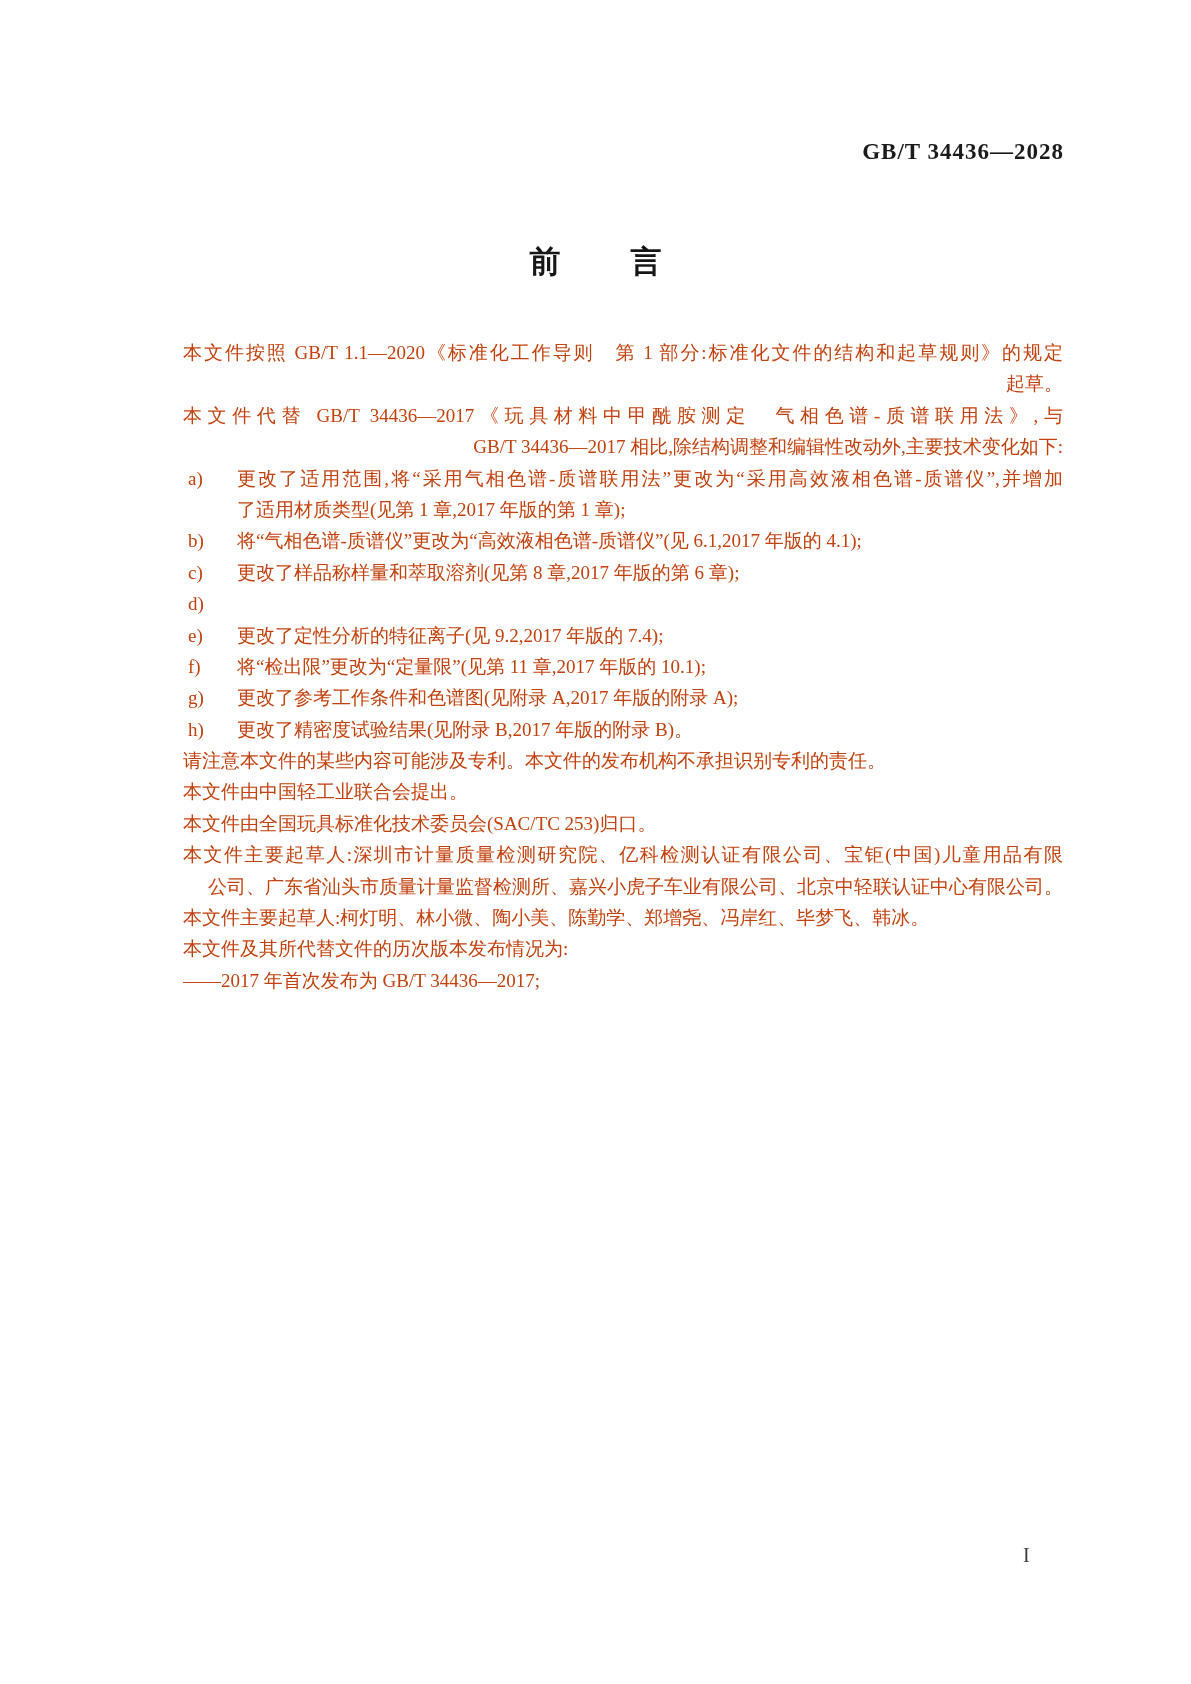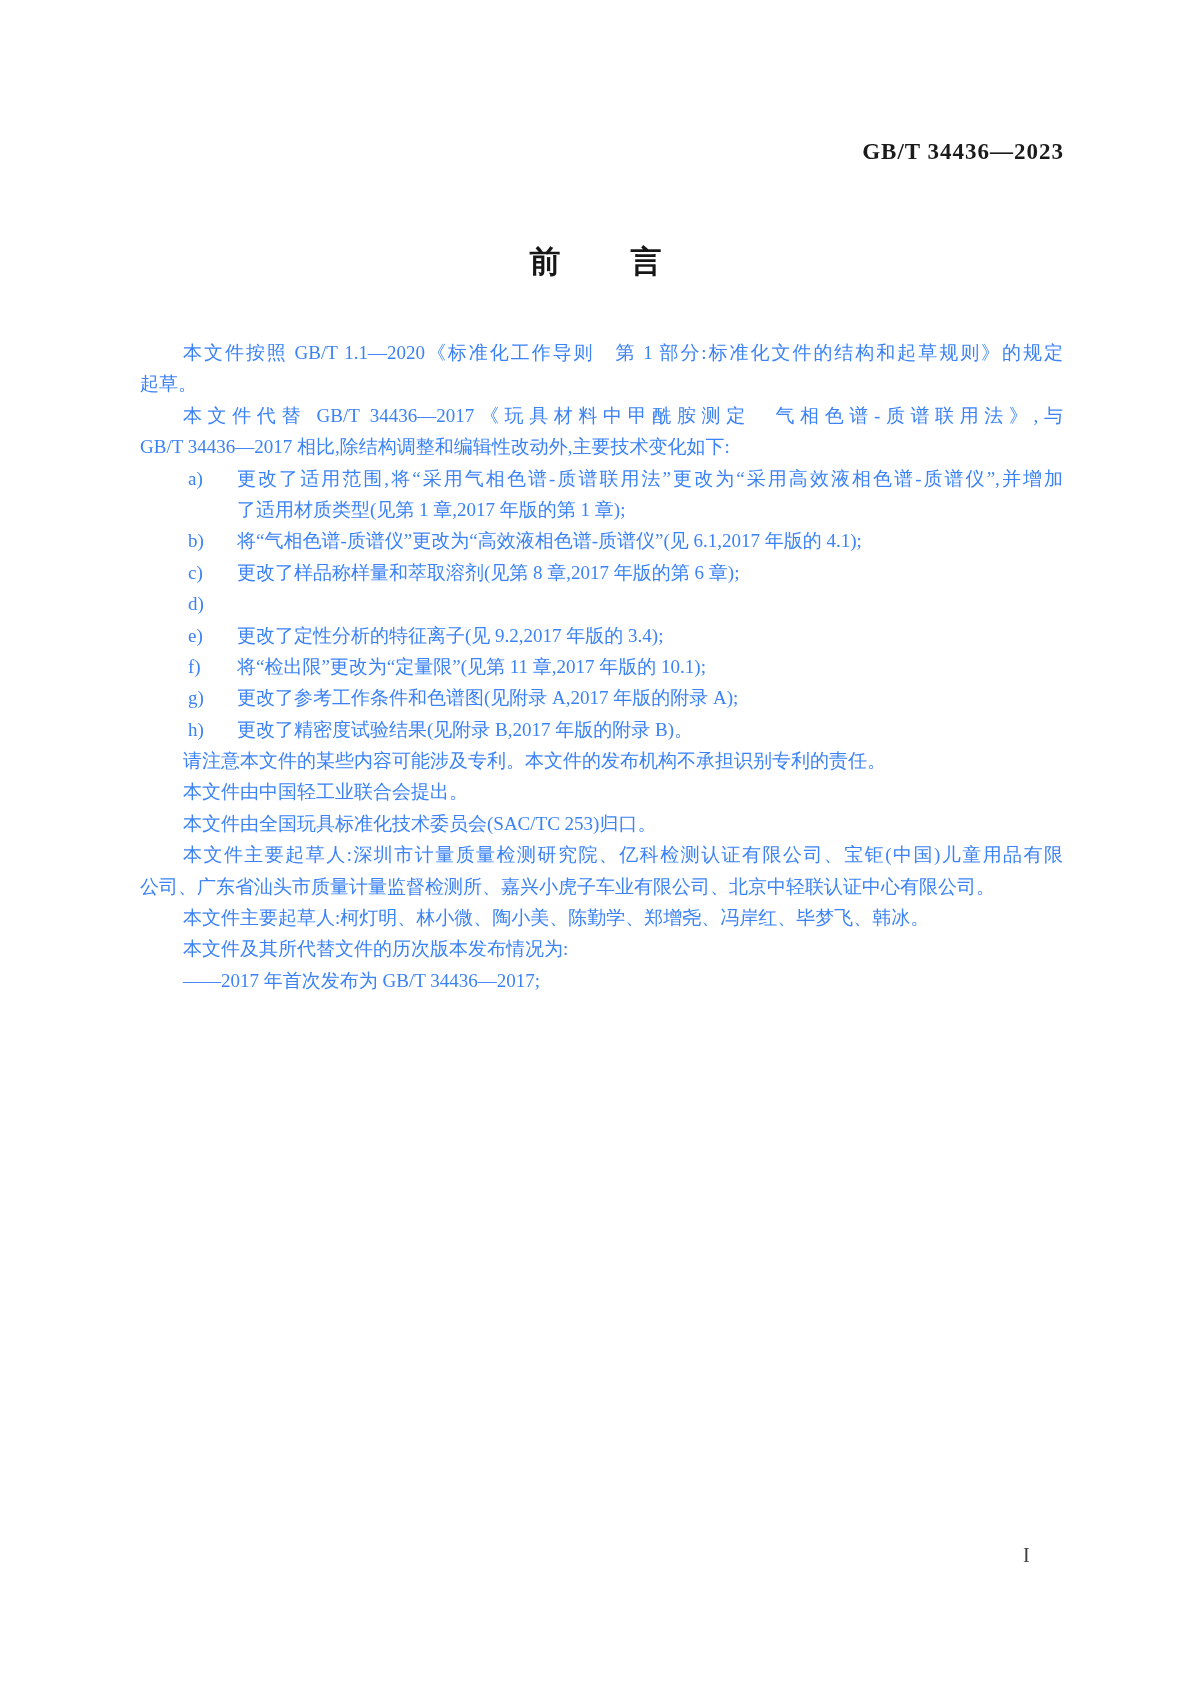--- a/index.html
+++ b/index.html
@@ -38,34 +38,34 @@
     font-weight: 700;
     font-size: 31px;
     color: #161616;
   }
   .foreword-body {
     position: absolute;
     left: 140px;
     top: 337px;
     width: 923px;
     font-size: 19px;
-    color: #3b82f6;
+    color: #c2410c;
   }
   .line {
     height: 31.4px;
     line-height: 31.4px;
     white-space: nowrap;
   }
   .line.justify {
     white-space: normal;
     text-align: justify;
     text-align-last: justify;
   }
   .indent-first { text-indent: 43px; }
-  .indent-none  { text-indent: 0; }
+  .indent-none  { text-indent: 0; text-align: right; }
   .indent-dash  { padding-left: 43px; }
   .indent-list  { padding-left: 97px; position: relative; }
   .indent-list .marker {
     position: absolute;
     left: 48px;
     top: 0;
     text-indent: 0;
   }
   .indent-cont  { padding-left: 97px; }
   .page-num {
@@ -74,38 +74,38 @@
     top: 1544px;
     font-size: 20px;
     color: #3d3d3d;
   }
 </style>
 </head>
 <body>
 
 <div class="page">
 
-  <div class="doc-number">GB/T 34436—2023</div>
+  <div class="doc-number">GB/T 34436—2028</div>
 
   <div class="doc-title">
     <span>前</span>
     <span>言</span>
   </div>
 
   <div class="foreword-body">
       <div class="line indent-first justify"><span>本文件按照 GB/T 1.1—2020《标准化工作导则　第 1 部分:标准化文件的结构和起草规则》的规定</span></div>
       <div class="line indent-none"><span>起草。</span></div>
       <div class="line indent-first justify"><span>本文件代替 GB/T 34436—2017《玩具材料中甲酰胺测定　气相色谱-质谱联用法》,与</span></div>
       <div class="line indent-none"><span>GB/T 34436—2017 相比,除结构调整和编辑性改动外,主要技术变化如下:</span></div>
       <div class="line indent-list justify"><span class="marker">a)</span><span>更改了适用范围,将“采用气相色谱-质谱联用法”更改为“采用高效液相色谱-质谱仪”,并增加</span></div>
       <div class="line indent-cont"><span>了适用材质类型(见第 1 章,2017 年版的第 1 章);</span></div>
       <div class="line indent-list"><span class="marker">b)</span><span>将“气相色谱-质谱仪”更改为“高效液相色谱-质谱仪”(见 6.1,2017 年版的 4.1);</span></div>
       <div class="line indent-list"><span class="marker">c)</span><span>更改了样品称样量和萃取溶剂(见第 8 章,2017 年版的第 6 章);</span></div>
       <div class="line indent-list"><span class="marker">d)</span></div>
-      <div class="line indent-list"><span class="marker">e)</span><span>更改了定性分析的特征离子(见 9.2,2017 年版的 3.4);</span></div>
+      <div class="line indent-list"><span class="marker">e)</span><span>更改了定性分析的特征离子(见 9.2,2017 年版的 7.4);</span></div>
       <div class="line indent-list"><span class="marker">f)</span><span>将“检出限”更改为“定量限”(见第 11 章,2017 年版的 10.1);</span></div>
       <div class="line indent-list"><span class="marker">g)</span><span>更改了参考工作条件和色谱图(见附录 A,2017 年版的附录 A);</span></div>
       <div class="line indent-list"><span class="marker">h)</span><span>更改了精密度试验结果(见附录 B,2017 年版的附录 B)。</span></div>
       <div class="line indent-first"><span>请注意本文件的某些内容可能涉及专利。本文件的发布机构不承担识别专利的责任。</span></div>
       <div class="line indent-first"><span>本文件由中国轻工业联合会提出。</span></div>
       <div class="line indent-first"><span>本文件由全国玩具标准化技术委员会(SAC/TC 253)归口。</span></div>
       <div class="line indent-first justify"><span>本文件主要起草人:深圳市计量质量检测研究院、亿科检测认证有限公司、宝钜(中国)儿童用品有限</span></div>
       <div class="line indent-none"><span>公司、广东省汕头市质量计量监督检测所、嘉兴小虎子车业有限公司、北京中轻联认证中心有限公司。</span></div>
       <div class="line indent-first"><span>本文件主要起草人:柯灯明、林小微、陶小美、陈勤学、郑增尧、冯岸红、毕梦飞、韩冰。</span></div>
       <div class="line indent-first"><span>本文件及其所代替文件的历次版本发布情况为:</span></div>

